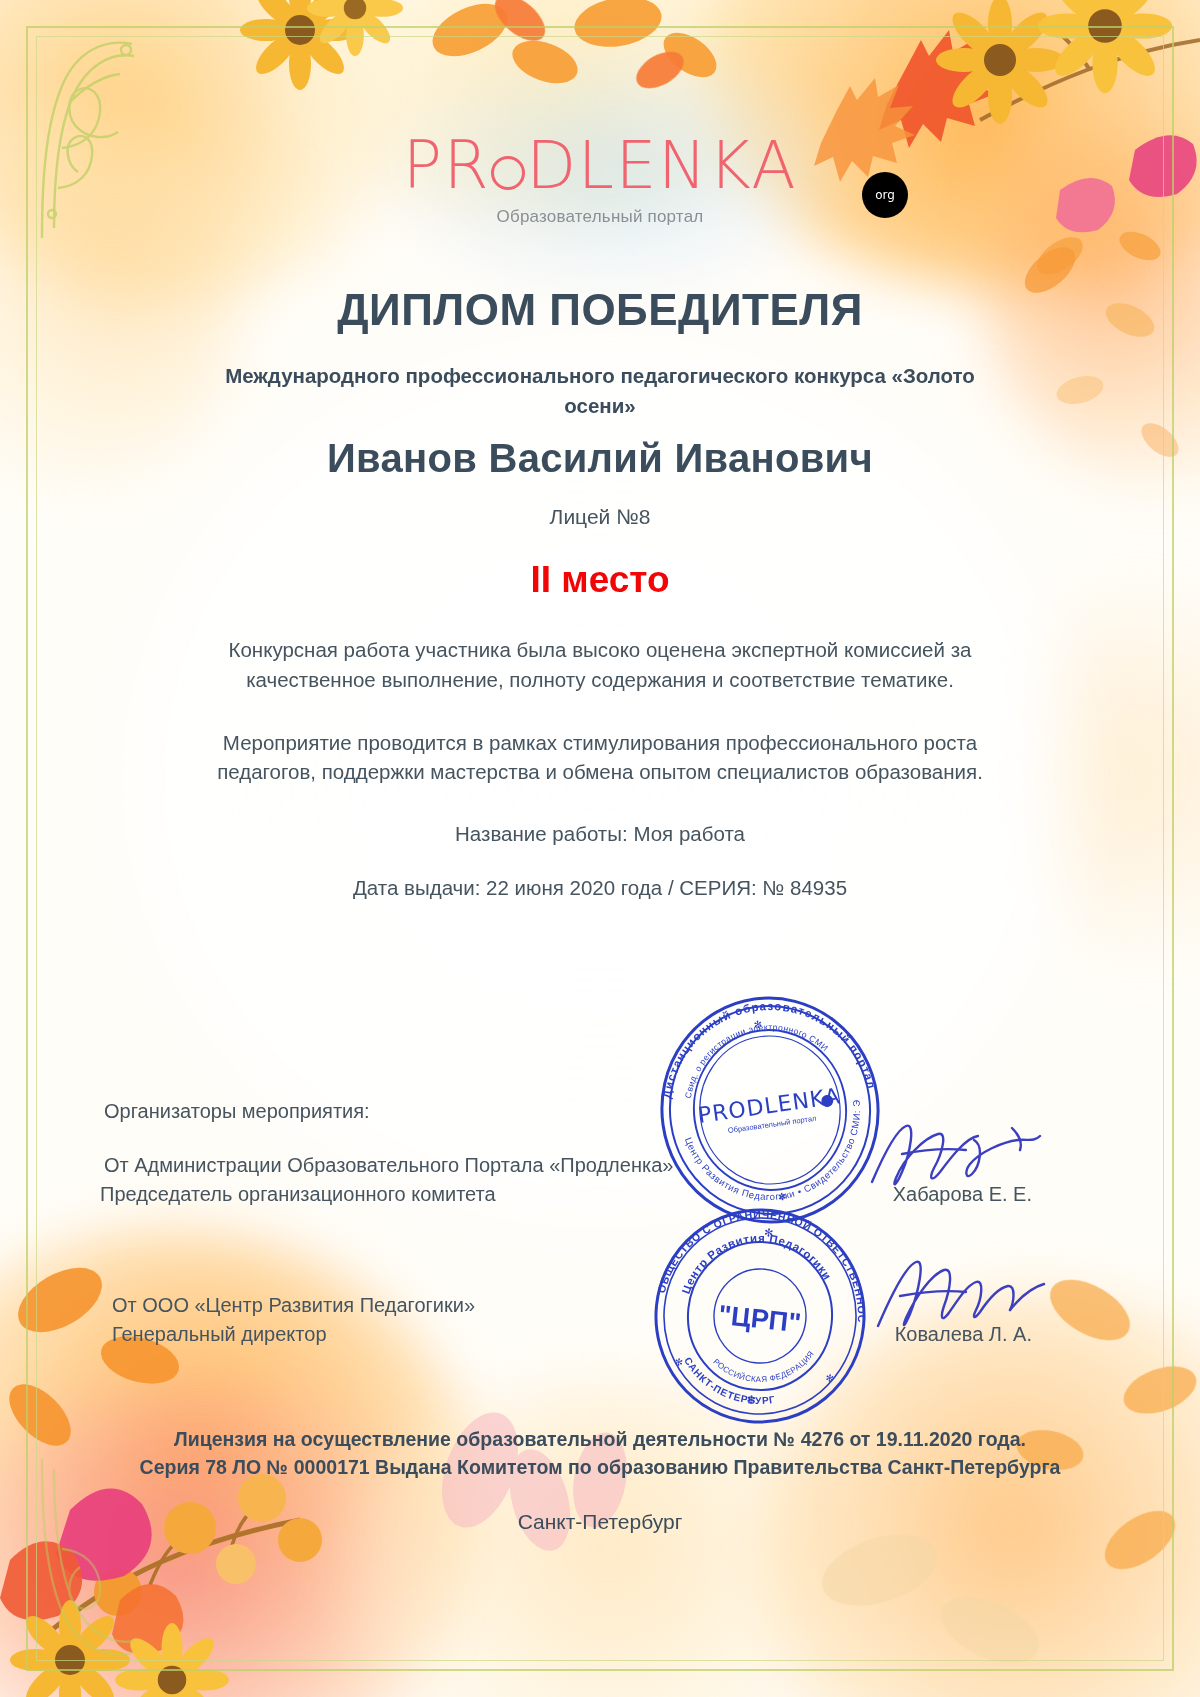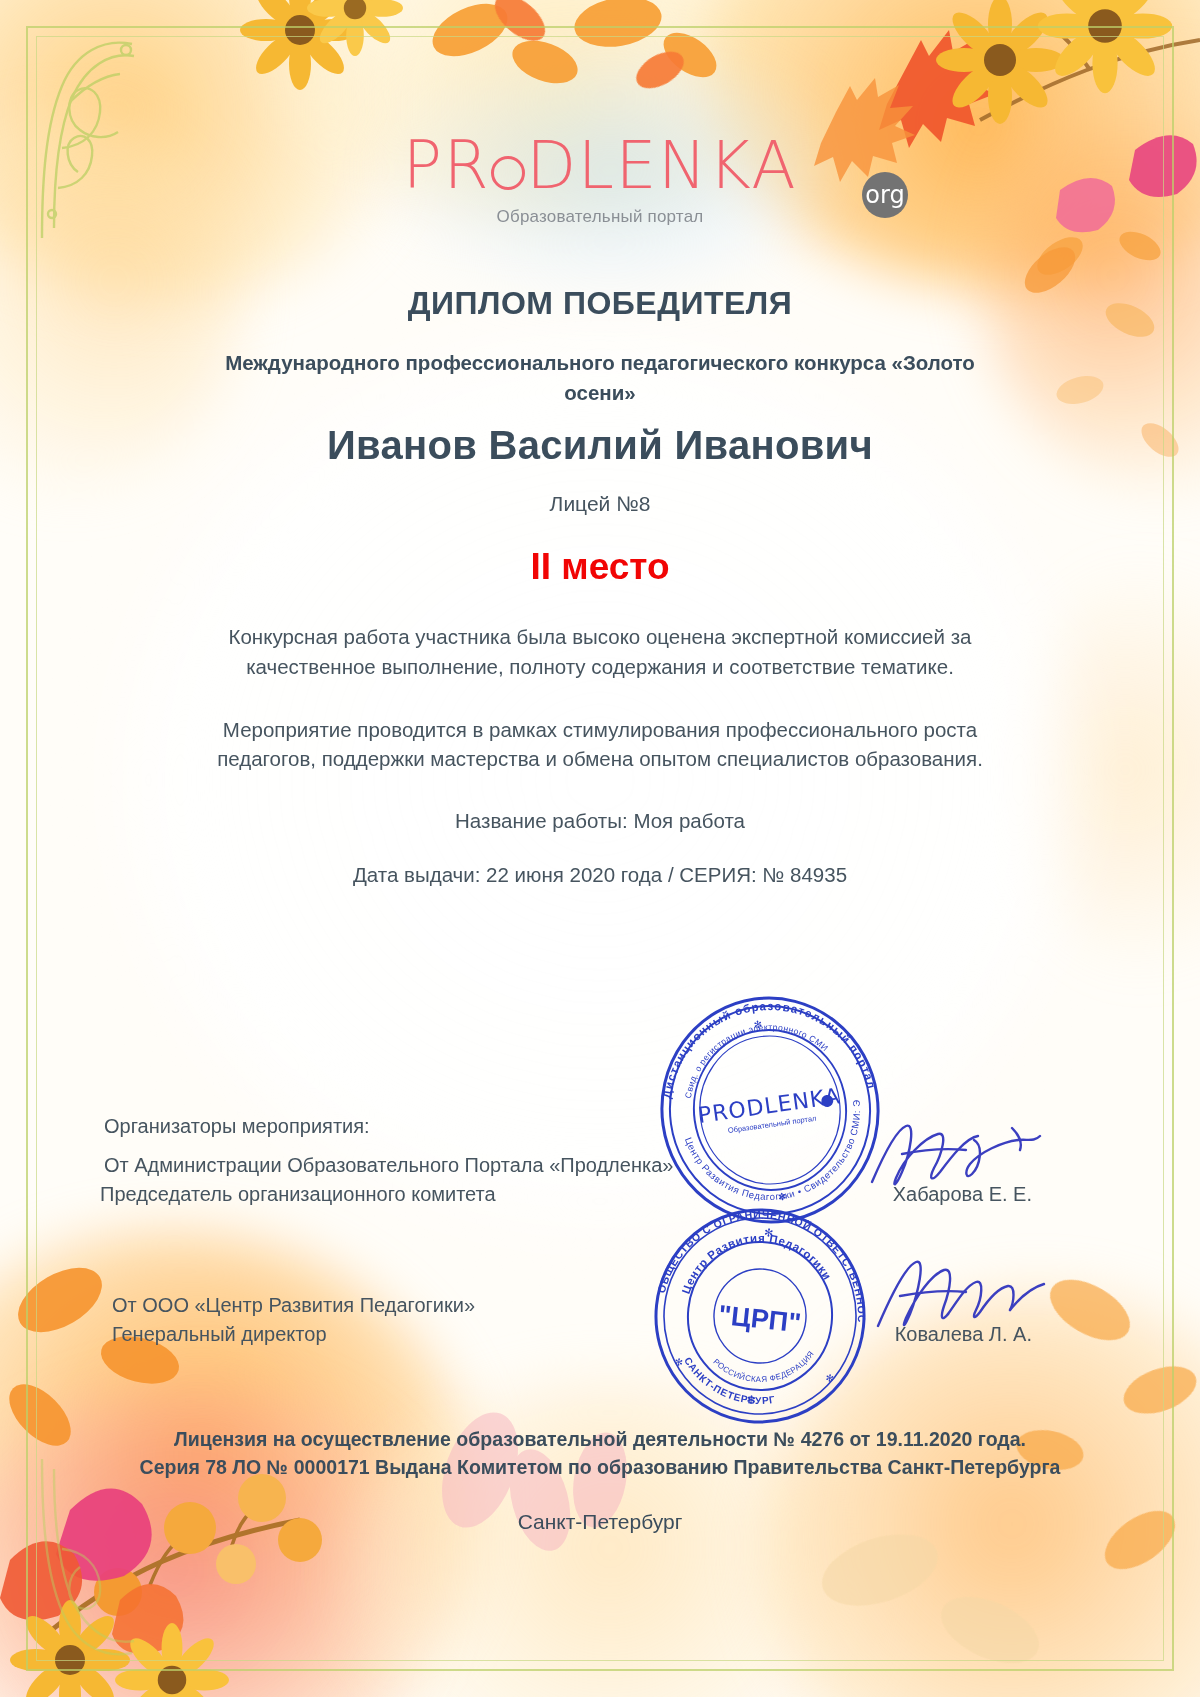--- a/index.html
+++ b/index.html
@@ -102,37 +102,37 @@
     border-radius: 50%;
     position: relative;
     top: 2px;
     margin: 0 1px;
   }
   .logo-org {
     position: absolute;
     right: 292px; top: 44px;
     width: 46px; height: 46px;
     border-radius: 50%;
-    background: #737373;
+    background: #000000;
     color: #fff;
-    font-size: 24px;
+    font-size: 12px;
     line-height: 46px;
     text-align: center;
     font-family: "DejaVu Sans", sans-serif;
   }
   .logo-sub {
     margin-top: 4px;
     font-size: 17px;
     color: #8a8f95;
     letter-spacing: .2px;
   }
 
   .doc-title {
     margin-top: 58px;
-    font-size: 32px;
+    font-size: 44px;
     font-weight: bold;
     color: #3b4d5c;
     letter-spacing: .5px;
   }
 
   .doc-subtitle {
     margin: 26px auto 0;
     width: 800px;
     font-size: 20.5px;
     font-weight: bold;
@@ -191,21 +191,21 @@
   
   .sign-area {
     position: absolute;
     left: 0; top: 1080px;
     width: 1200px;
     z-index: 25;
     text-align: left;
   }
   .organizers-label {
     position: absolute; left: 104px; top: 20px;
-    font-size: 20px; color: #46545f; margin-top: 15px;
+    font-size: 20px; color: #46545f;
   }
   .org-one-l1 {
     position: absolute; left: 104px; top: 74px;
     font-size: 20px; color: #46545f;
   }
   .org-one-l2 {
     position: absolute; left: 100px; top: 103px;
     font-size: 20px; color: #46545f;
   }
   .signer-one {

